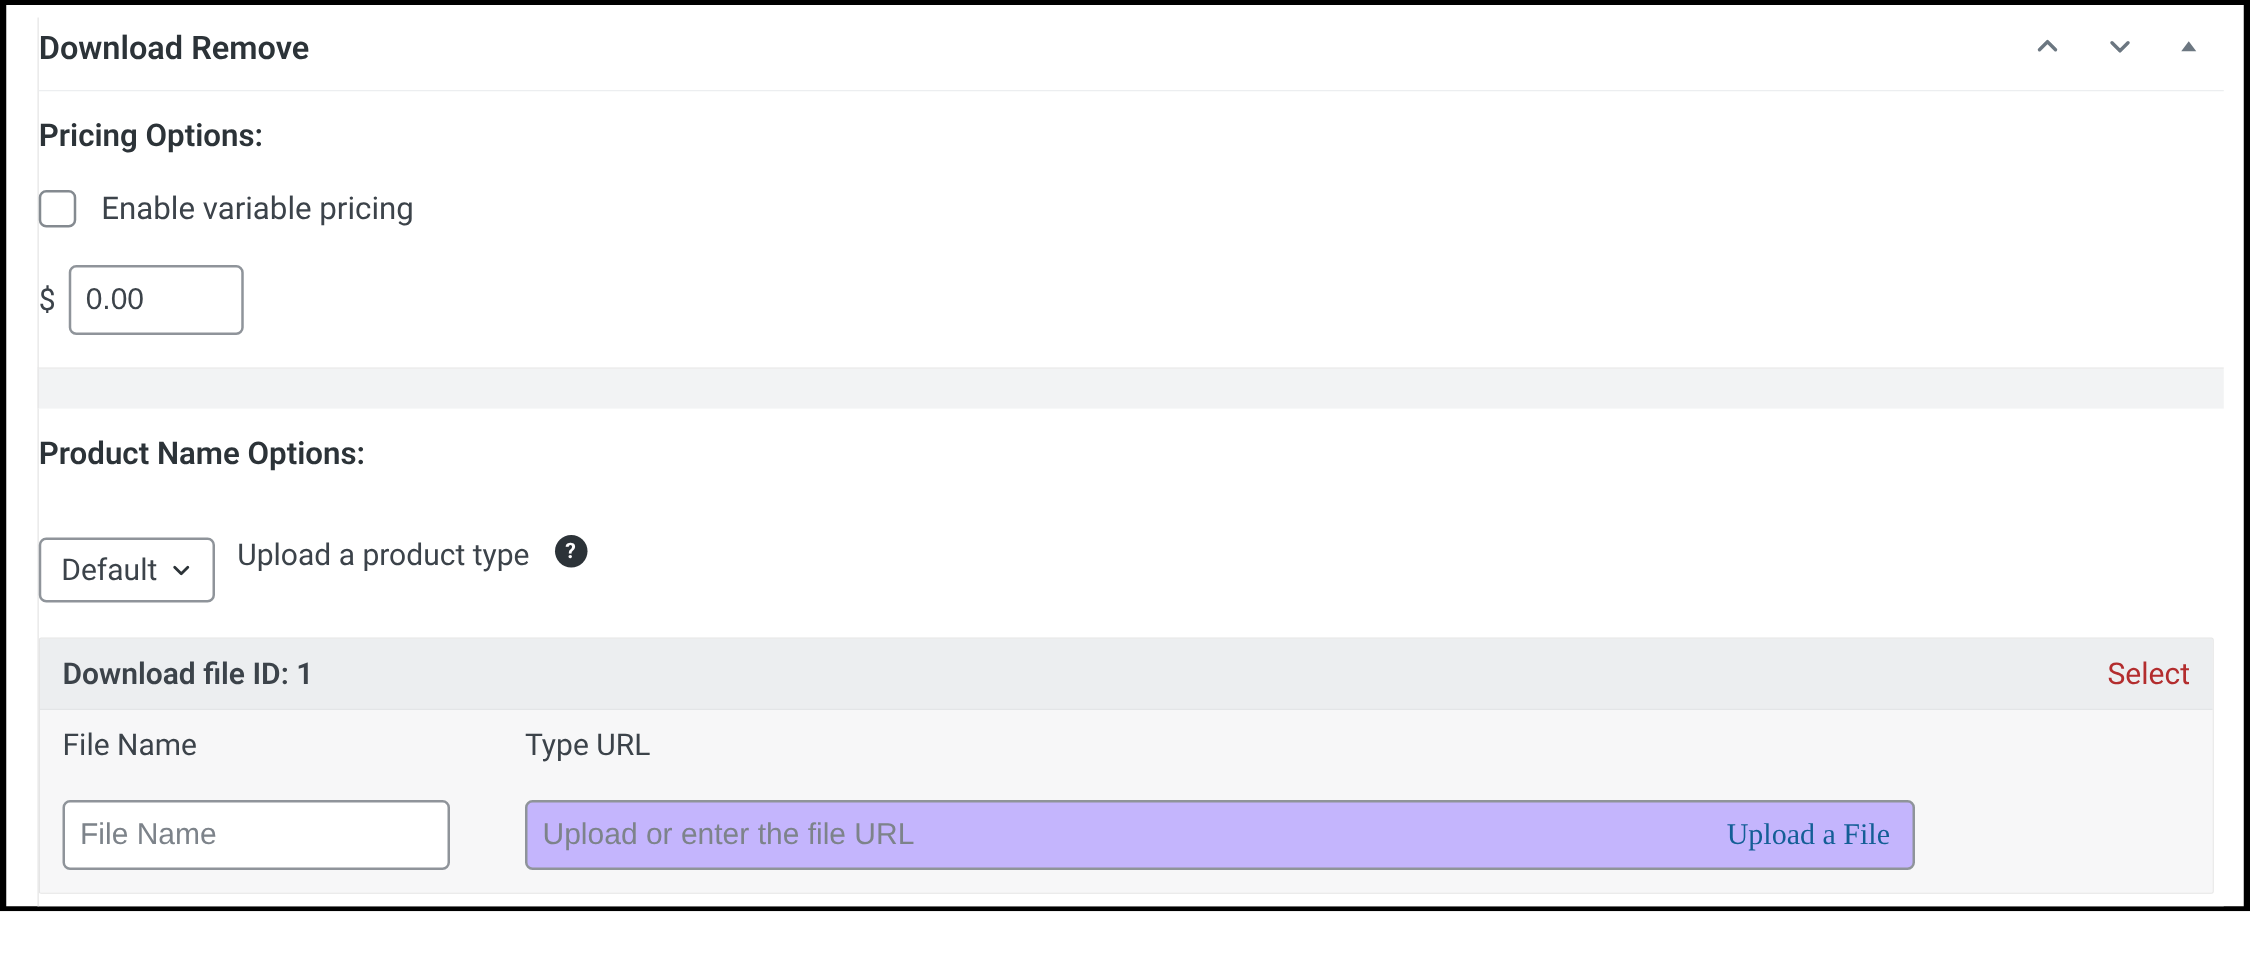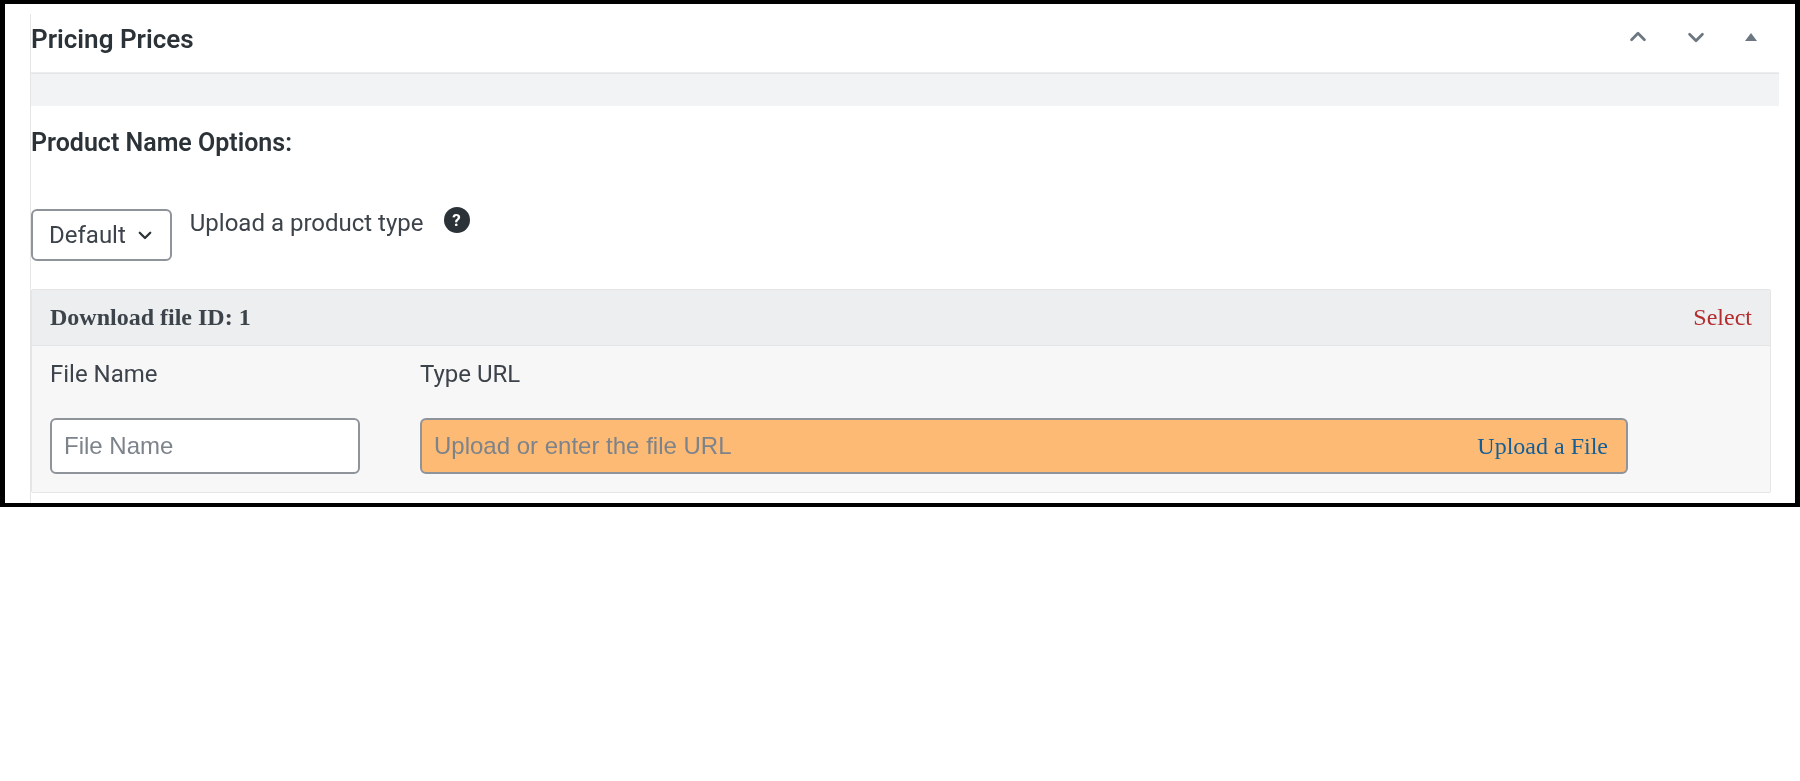--- a/index.html
+++ b/index.html
@@ -144,21 +144,20 @@
     margin-top: 28px;
     margin-right: 8px;
   }
   .file-head {
     display: flex;
     align-items: center;
     justify-content: space-between;
     background: #eceef0;
     border-bottom: 1px solid #e3e5e7;
     padding: 14px 18px;
-    font-family: Liberation Serif, serif;
   }
   .file-head-title {
     font-size: 24px;
     font-weight: 600;
     color: #3c434a;
   }
   .remove-link {
     font-size: 24px;
     color: #b32d2e;
     cursor: pointer;
@@ -174,22 +173,22 @@
     font-size: 24px;
     color: #3c434a;
     margin-bottom: 14px;
   }
   .file-name-input { width: 310px; }
   .url-wrap {
     display: flex;
     align-items: center;
     border: 2px solid #8f949a;
     border-radius: 6px;
-    background: #fdba74;
-    width: 1208px;
+    background: #c4b5fd;
+    width: 1112px;
     padding-right: 18px;
   }
   .url-input {
     flex: 1;
     border: none;
     outline: none;
     padding: 12px 12px;
     font-size: 24px;
     color: #3c434a;
     background: transparent;
@@ -203,37 +202,48 @@
   }
   ::placeholder { color: #7d838a; }
 </style>
 </head>
 <body>
 
 <div class="frame">
 
   <div class="panel">
     <div class="panel-header">
-      <div class="panel-title">Pricing Prices</div>
+      <div class="panel-title">Download Remove</div>
       <div class="panel-controls">
         <span class="ctrl">
           <svg width="22" height="22" viewBox="0 0 24 24" fill="none" stroke="#6c7781" stroke-width="3" stroke-linecap="round" stroke-linejoin="round">
               <polyline points="5 15 12 8 19 15"></polyline>
             </svg>
         </span>
         <span class="ctrl">
           <svg width="22" height="22" viewBox="0 0 24 24" fill="none" stroke="#6c7781" stroke-width="3" stroke-linecap="round" stroke-linejoin="round">
               <polyline points="5 9 12 16 19 9"></polyline>
             </svg>
         </span>
         <span class="ctrl">
           <svg width="16" height="16" viewBox="0 0 24 24" fill="#6c7781">
               <polygon points="12 6 3 18 21 18"></polygon>
             </svg>
         </span>
+      </div>
+    </div>
+    <div class="panel-body">
+      <div class="section-label">Pricing Options:</div>
+      <div class="check-row">
+        <div class="checkbox"></div>
+        <div class="check-label">Enable variable pricing</div>
+      </div>
+      <div class="price-row">
+        <span class="currency">$</span>
+        <input class="text-input price-input" type="text" value="0.00" style="">
       </div>
     </div>
   </div>
 
   <div class="gap"></div>
 
   <div class="panel" style="border-bottom:none;">
     <div class="panel-body" style="padding-bottom:10px;">
       <div class="section-label">Product Name Options:</div>
       <div class="inline-row">

